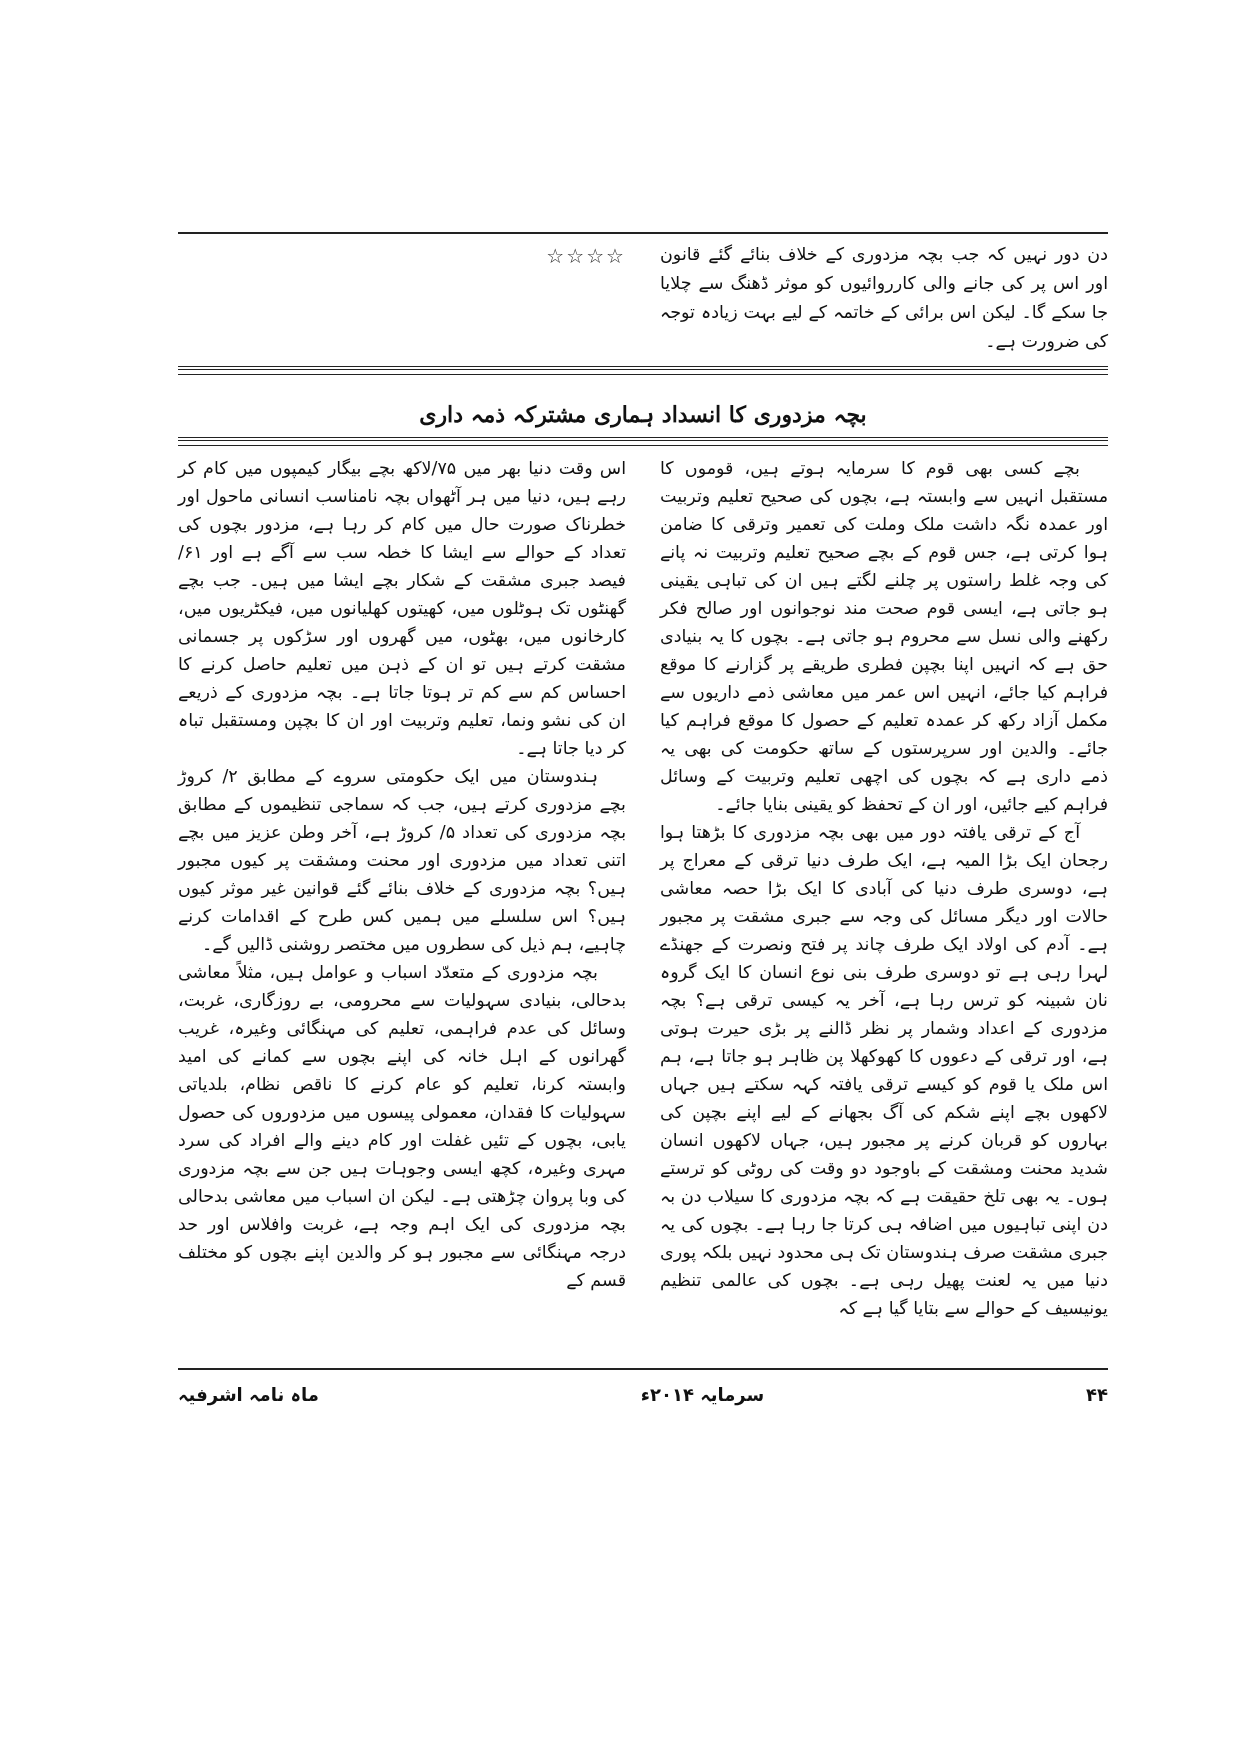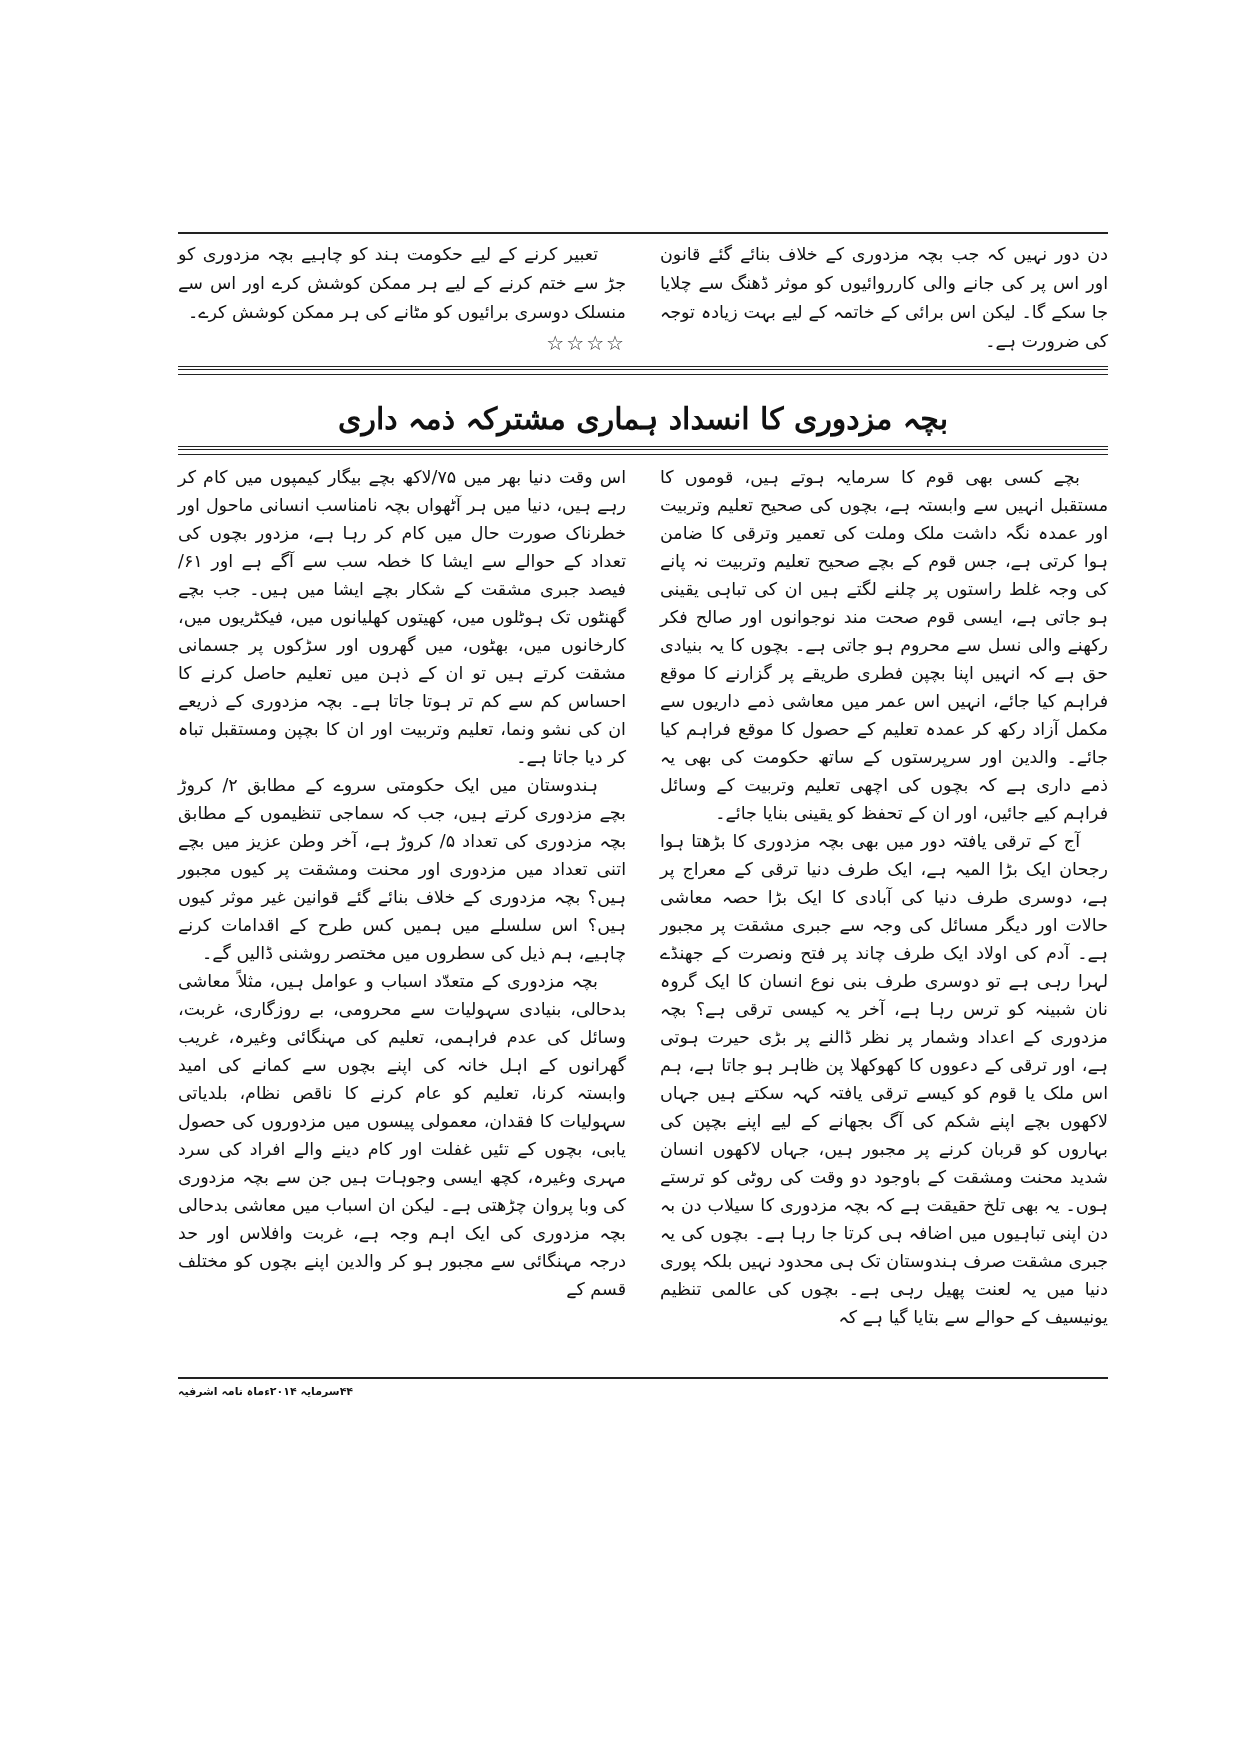--- a/index.html
+++ b/index.html
@@ -9,39 +9,38 @@
   .running-head { text-align: center; font-weight: bold; font-size: 16px; direction: rtl; height: 22px; line-height: 22px; }
   .rule-single { border-top: 2px solid #222; }
   .rule-triple { height: 7px; border-top: 1.5px solid #222; border-bottom: 1.5px solid #222; position: relative; }
   .rule-triple::after { content: ""; position: absolute; left: 0; right: 0; top: 2px; border-top: 1.5px solid #222; }
   .cols { display: flex; flex-direction: row-reverse; justify-content: space-between; }
   .col { width: 448px; direction: rtl; text-align: justify; text-align-last: right; }
   .p { margin: 0; font-size: 17.5px; line-height: 28px; }
   .p.indent { text-indent: 28px; }
   .top-section .p { line-height: 29px; }
   .stars { text-align: center; font-size: 20px; letter-spacing: 2px; color: #333; margin-top: 4px; }
-  .title { text-align: center; direction: rtl; font-family: "DejaVu Serif", serif; font-weight: bold; font-size: 30px; margin: 26px 0 10px; }
+  .title { text-align: center; direction: rtl; font-family: "DejaVu Serif", serif; font-weight: bold; font-size: 22px; margin: 26px 0 10px; }
   .byline { text-align: center; direction: rtl; font-size: 18px; font-style: italic; margin-bottom: 14px; }
   .byline .email { font-family: "Liberation Serif", serif; font-style: normal; font-size: 20px; direction: ltr; unicode-bidi: embed; }
-  .footer { display: flex; flex-direction: row-reverse; direction: rtl; font-size: 11px; font-weight: bold; padding-top: 6px; }
+  .footer { display: flex; flex-direction: row-reverse; justify-content: space-between; direction: rtl; font-size: 18px; font-weight: bold; padding-top: 14px; }
   .footer span { display: inline-block; }
 </style>
 </head>
 <body>
 
 <div class="page">
 
   <div class="rule-single"></div>
 
   <div class="cols top-section" style="margin-top:6px;">
     <div class="col">
       <p class="p">دن دور نہیں کہ جب بچہ مزدوری کے خلاف بنائے گئے قانون اور اس پر کی جانے والی کارروائیوں کو موثر ڈھنگ سے چلایا جا سکے گا۔ لیکن اس برائی کے خاتمہ کے لیے بہت زیادہ توجہ کی ضرورت ہے۔</p>
     </div>
     <div class="col">
-      <p class="p indent">تعبیر کرنے کے لیے حکومت ہند کو چاہیے بچہ مزدوری کو جڑ سے ختم کرنے کے لیے ہر ممکن کوشش کرے اور اس سے منسلک دوسری برائیوں کو مٹانے کی ہر ممکن کوشش کرے۔</p>
       <div class="stars">☆☆☆☆</div>
     </div>
   </div>
 
   <div class="rule-triple" style="margin-top:10px;"></div>
 
   <h1 class="title">بچہ مزدوری کا انسداد ہماری مشترکہ ذمہ داری</h1>
 
   <div class="rule-triple"></div>
 

